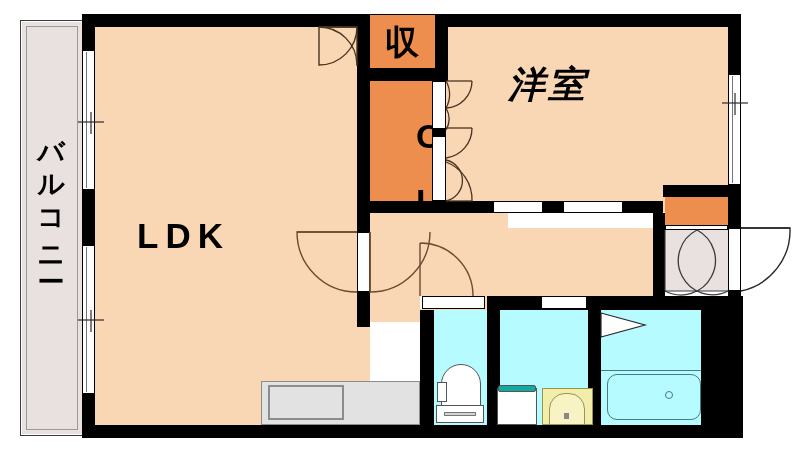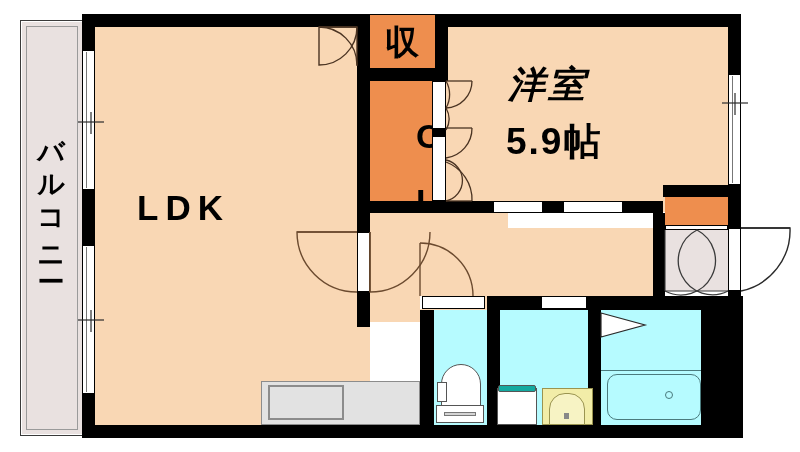--- a/index.html
+++ b/index.html
@@ -11,21 +11,21 @@
   .floor-ldk{background:#F9D7B4;}
   .floor-room{background:#F9D7B4;}
   .floor-hall{background:#F9D7B4;}
   .floor-balcony{background:#E9E1E0;}
   .floor-wet{background:#B6FBFF;}
   .floor-entry{background:#E9E1E0;}
   .closet{background:#EE8E4E;}
   .white{background:#ffffff;}
   
   .lbl{position:absolute;color:#000;font-weight:bold;letter-spacing:0.06em;white-space:pre;}
-  .lbl-ldk{font-size:35px;letter-spacing:7px;}
+  .lbl-ldk{font-size:35px;letter-spacing:7px;margin-top:28px;}
   .lbl-ldk2{font-size:37px;letter-spacing:3px;}
   .lbl-room{font-size:37px;letter-spacing:3px;}
   .lbl-room2{font-size:37px;letter-spacing:2px;}
   .lbl-cl{font-size:34px;font-weight:bold;line-height:0.95;text-align:center;}
   .lbl-sto{font-size:34px;font-weight:bold;}
   .lbl-balcony{font-size:27px;font-weight:bold;writing-mode:vertical-rl;letter-spacing:6px;text-orientation:upright;}
   
   svg.ov{position:absolute;left:0;top:0;width:800px;height:452px;pointer-events:none;}
   .fixture{position:absolute;box-sizing:border-box;}
 </style>
@@ -189,15 +189,14 @@
     <line x1="91" y1="310" x2="91" y2="332" stroke="#2a2a2a" stroke-width="1.2"></line>
     <line x1="722" y1="103" x2="748" y2="103" stroke="#2a2a2a" stroke-width="1.2"></line>
     <line x1="735" y1="93" x2="735" y2="115" stroke="#2a2a2a" stroke-width="1.2"></line>
   </svg>
 
   <div class="lbl lbl-balcony" style="left:33px;top:120px;">バルコニー</div>
 
   <div class="lbl lbl-ldk" style="left:137px;top:188px;">LDK</div>
 
   <div class="lbl lbl-room" style="left:508px;top:60px;font-style:italic;">洋室</div>
-  <div class="lbl lbl-room2" style="left:506px;top:117px;">5.9帖</div>
 
 </div>
 
 </body></html>

